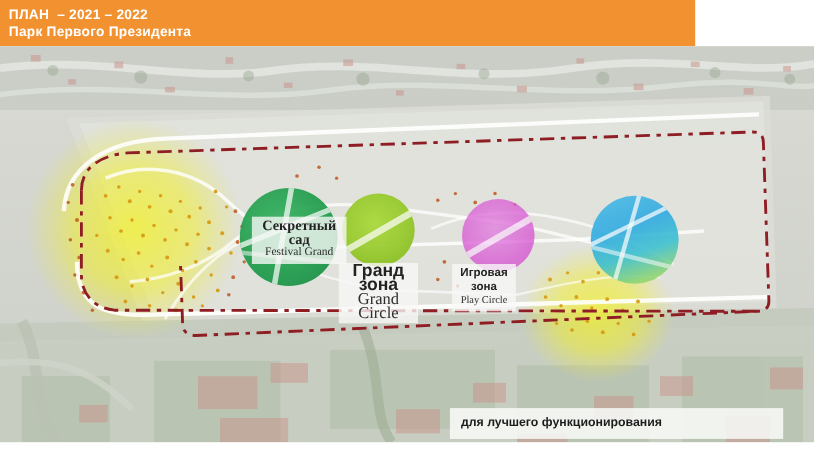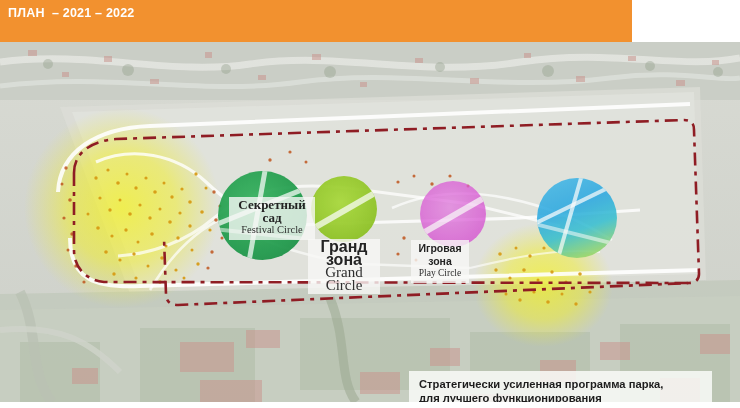--- a/index.html
+++ b/index.html
@@ -63,20 +63,21 @@
            background:rgba(249,250,248,.86);padding:6px 10px 8px 10px;box-sizing:border-box;}
   .caption .ru{color:#1d1d1d;font-size:11.2px;font-weight:bold;line-height:14px;margin:0;}
 </style>
 </head>
 <body>
 
 <div id="page">
 
   <div class="banner">
     <div class="banner-line1">ПЛАН  – 2021 – 2022</div>
+    <div class="banner-line2">Парк Первого Президента</div>
   </div>
 
   <div class="map">
 
     <svg width="740" height="360" viewBox="0 0 740 360">
       <defs>
         <radialGradient id="gYellowA" cx="50%" cy="50%" r="50%">
           <stop offset="0%" stop-color="#f5f21c" stop-opacity="0.72"></stop>
           <stop offset="55%" stop-color="#f2ef23" stop-opacity="0.52"></stop>
           <stop offset="100%" stop-color="#eeeb33" stop-opacity="0"></stop>
@@ -297,36 +298,35 @@
 
     <div class="zone" id="zone-lake">
       <div class="pathline" style="left:-14px;top:22px;width:112px;height:4px;transform:rotate(-26deg);"></div>
       <div class="pathline" style="left:30px;top:-14px;width:4px;height:112px;transform:rotate(16deg);"></div>
       <div class="pathline" style="left:-10px;top:56px;width:112px;height:4px;transform:rotate(14deg);opacity:.75;"></div>
     </div>
 
     <div class="plate" id="plate-festival">
       <span class="ru">Секретный</span>
       <span class="ru">сад</span>
-      <span class="en">Festival Circle</span>
+      <span class="en">Festival Grand</span>
     </div>
 
     <div class="plate" id="plate-grand">
       <span class="ru">Гранд</span>
       <span class="ru">зона</span>
       <span class="en">Grand Circle</span>
     </div>
 
     <div class="plate" id="plate-play">
       <span class="ru">Игровая</span>
       <span class="ru">зона</span>
       <span class="en">Play Circle</span>
     </div>
 
 
     <div class="caption">
-      <p class="ru">Стратегически  усиленная  программа парка,</p>
       <p class="ru">для лучшего функционирования</p>
 
     </div>
 
   </div>
 </div>
 
 </body></html>

